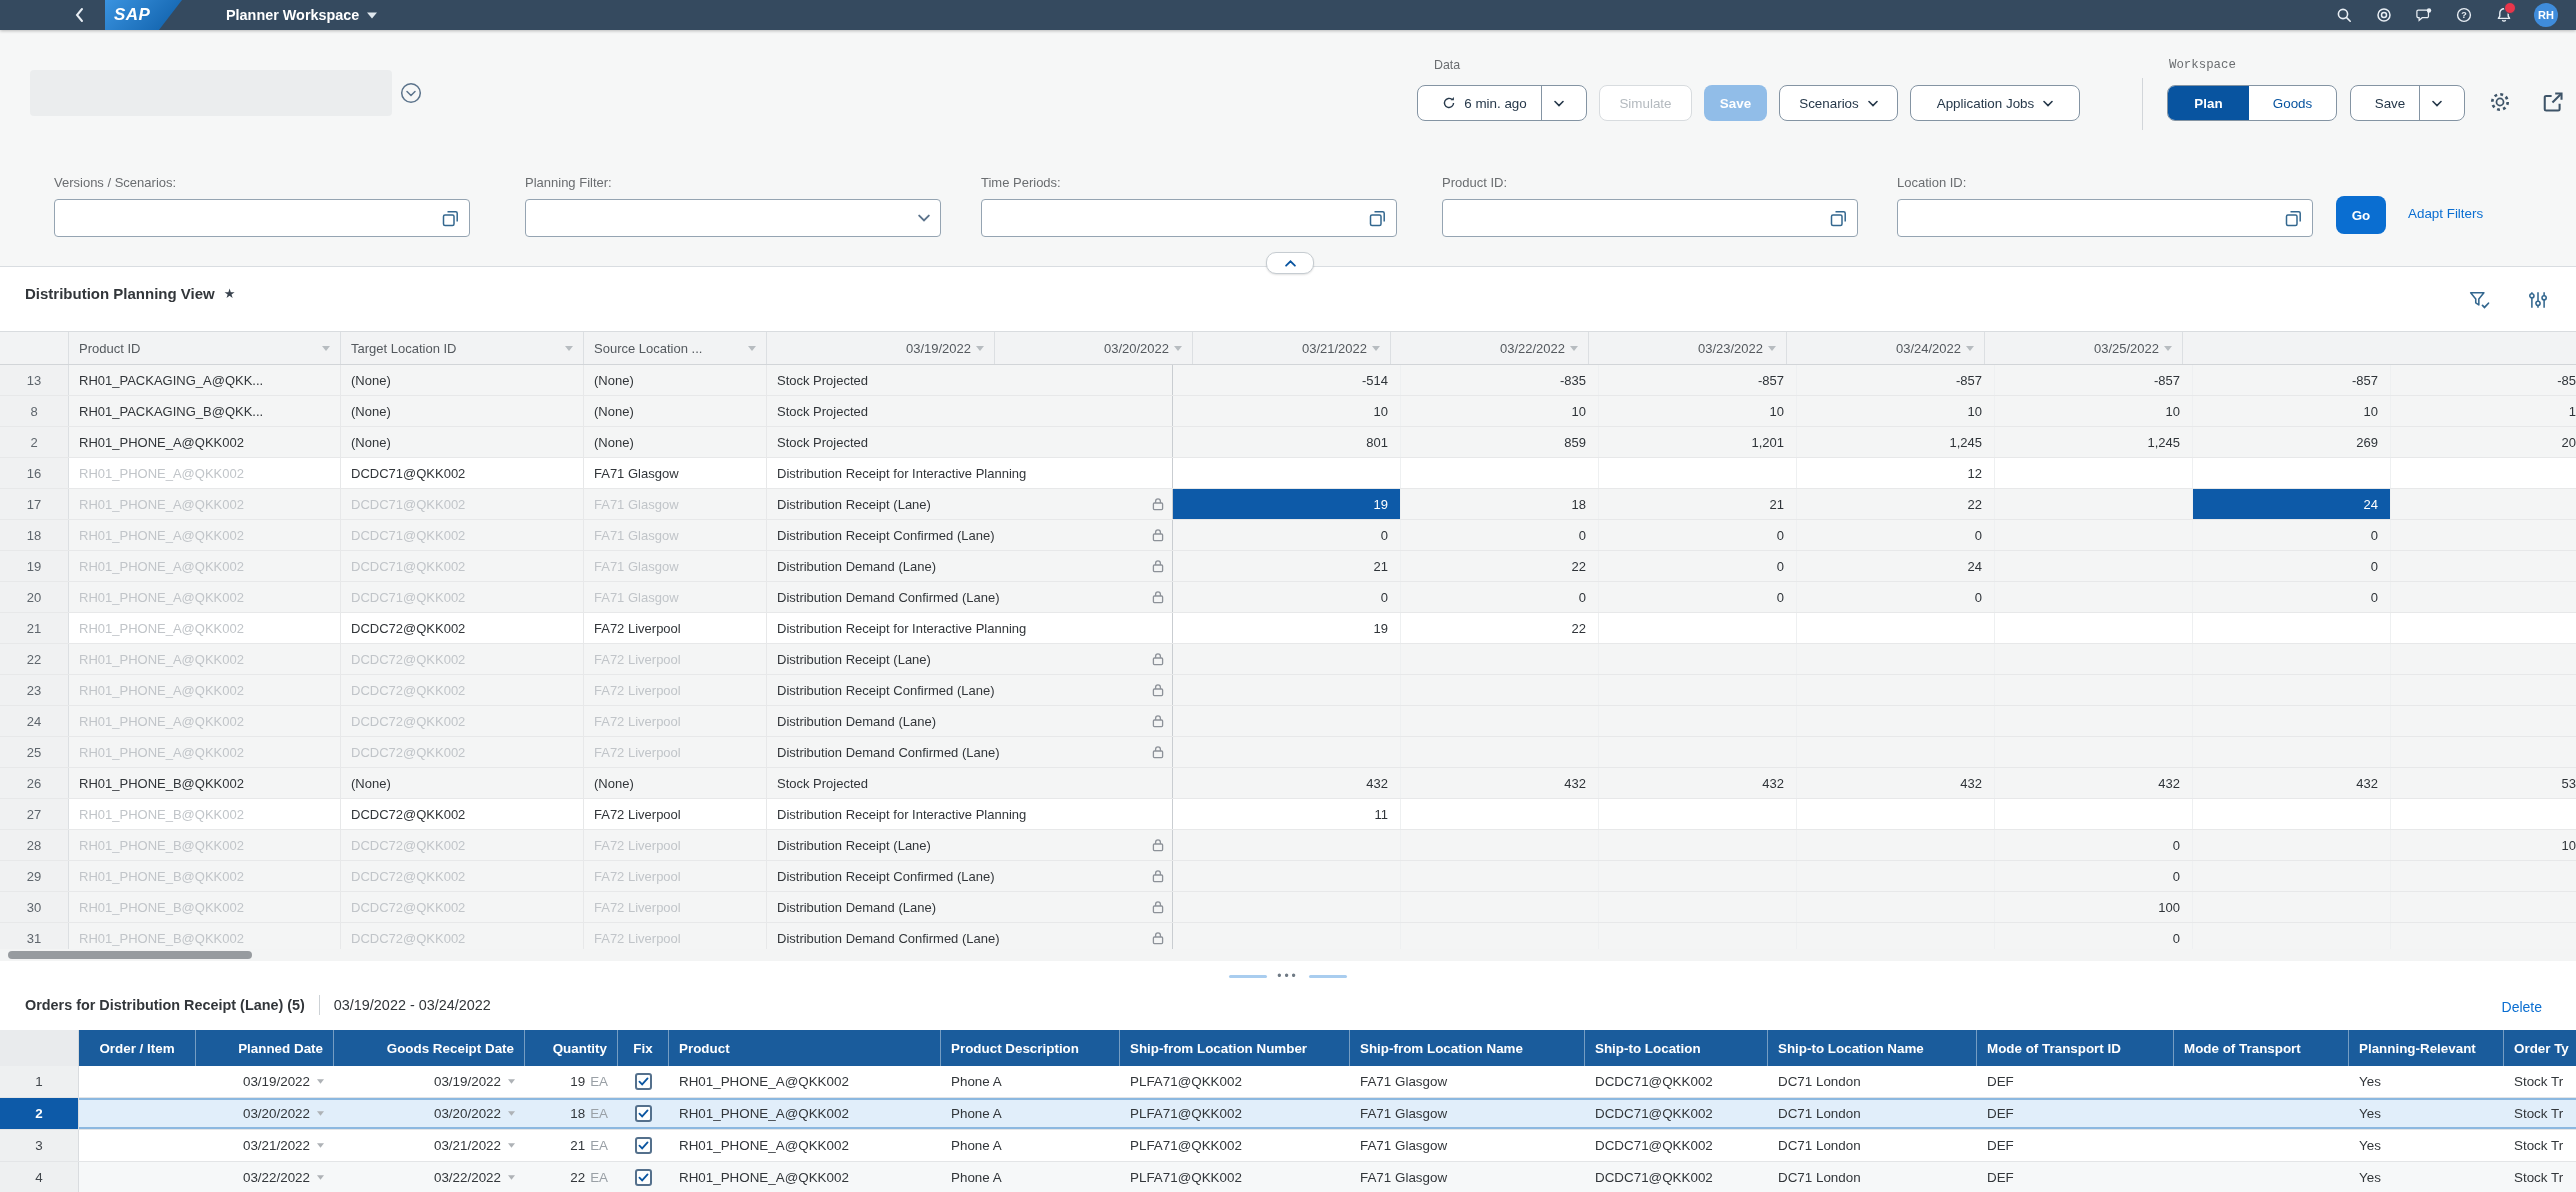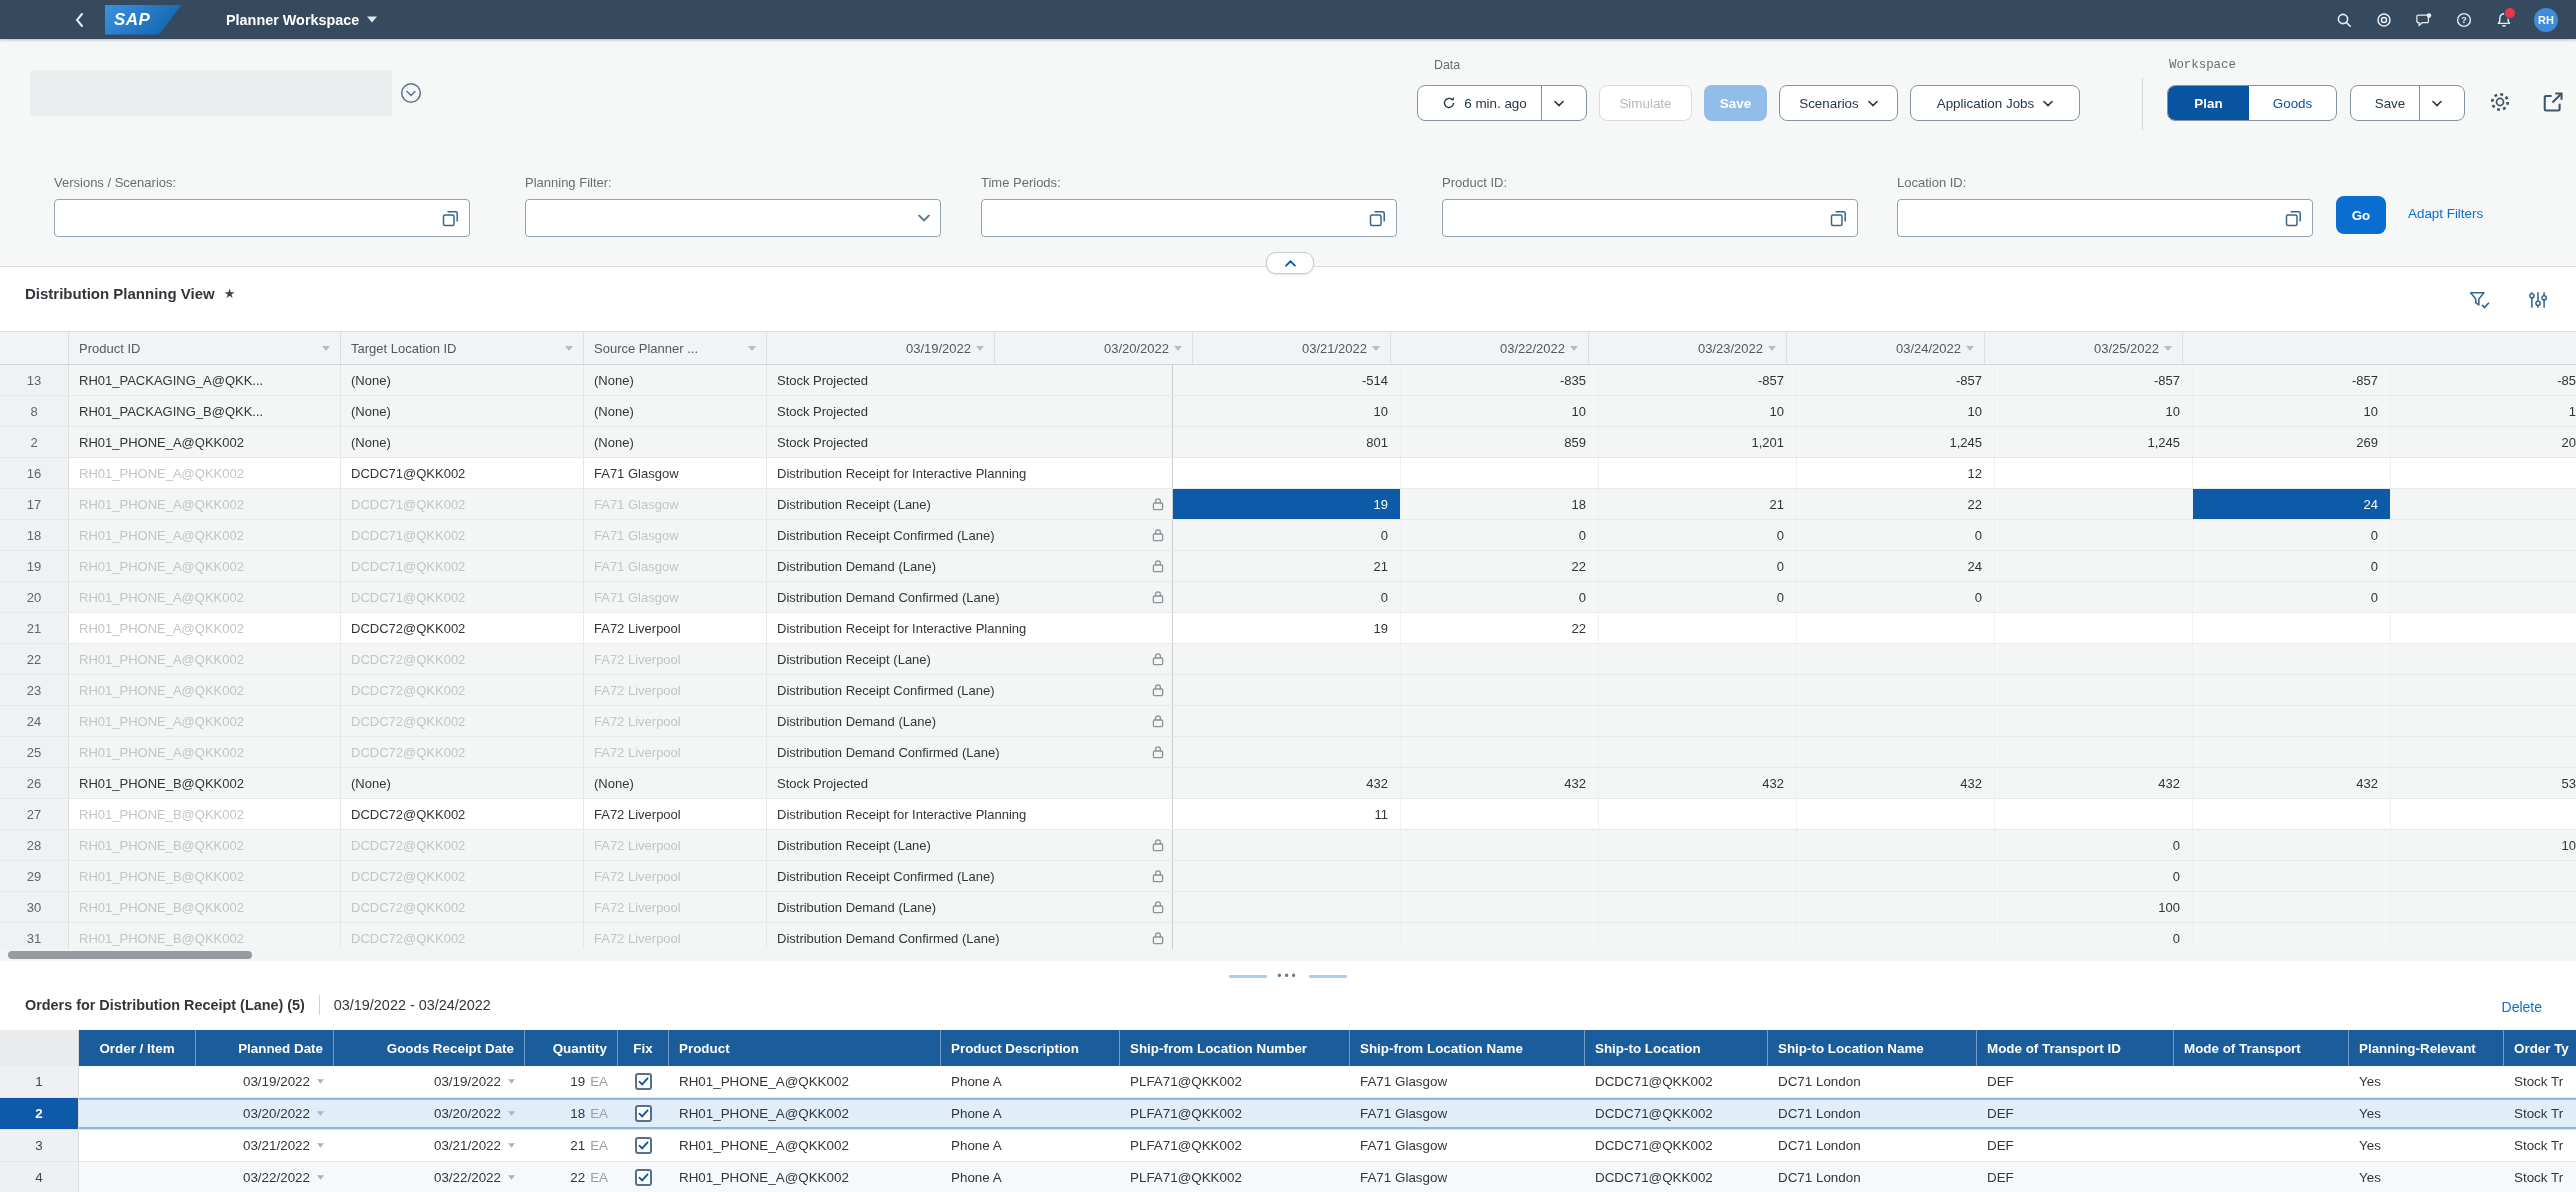--- a/index.html
+++ b/index.html
@@ -1,20 +1,20 @@
 <!DOCTYPE html>
 <html><head>
 <meta charset="utf-8">
 <style>
   html,body{margin:0;padding:0;background:#dfe2e5;}
   #root{position:relative;width:2576px;height:1193px;background:#fff;overflow:hidden;
         font-family:"Liberation Sans",sans-serif;font-size:13px;color:#32363a;}
 
   
-  #shellbar{position:absolute;left:0;top:0;width:2576px;height:39px;background:#354a5f;
+  #shellbar{position:absolute;left:0;top:0;width:2576px;height:30px;background:#354a5f;
             display:flex;align-items:center;color:#fff;z-index:30;box-shadow:0 1px 3px rgba(0,0,0,.25);}
   .sb-back{margin-left:73px;width:12px;height:16px;color:#e8eef4;display:inline-flex;}
   .sb-logo{margin-left:20px;width:77px;height:30px;background:linear-gradient(135deg,#3a93e0 0%,#1263ad 90%);
            clip-path:polygon(0 0,100% 0,70% 100%,0 100%);display:flex;align-items:center;
            padding-left:9px;box-sizing:border-box;font-weight:bold;font-style:italic;font-size:17px;color:#fff;letter-spacing:0.5px;}
   .sb-title{margin-left:44px;font-size:14.4px;font-weight:bold;}
   .sb-chev{margin-left:8px;width:10px;height:7px;display:inline-flex;color:#dfe7ee;}
   .sb-spacer{flex:1;}
   .sb-ic{width:40px;height:30px;display:flex;align-items:center;justify-content:center;color:#e8eef4;position:relative;}
   .sb-ic .ig{width:16px;height:16px;display:inline-flex;}
@@ -388,21 +388,21 @@
         </div>
         <div class="pc phc" style="width: 243px;">
           <span class="hlabel">Target Location ID</span>
           <span class="htri">
             <svg viewBox="0 0 8 5">
               <path d="M0 0 h8 L4 5 z" fill="currentColor"></path>
             </svg>
           </span>
         </div>
         <div class="pc phc" style="width: 183px;">
-          <span class="hlabel">Source Planner ...</span>
+          <span class="hlabel">Source Location ...</span>
           <span class="htri">
             <svg viewBox="0 0 8 5">
               <path d="M0 0 h8 L4 5 z" fill="currentColor"></path>
             </svg>
           </span>
         </div>
         <div class="pc phc pdate" style="width: 228px;">
           <span class="hlabel">03/19/2022</span>
           <span class="htri">
             <svg viewBox="0 0 8 5">

